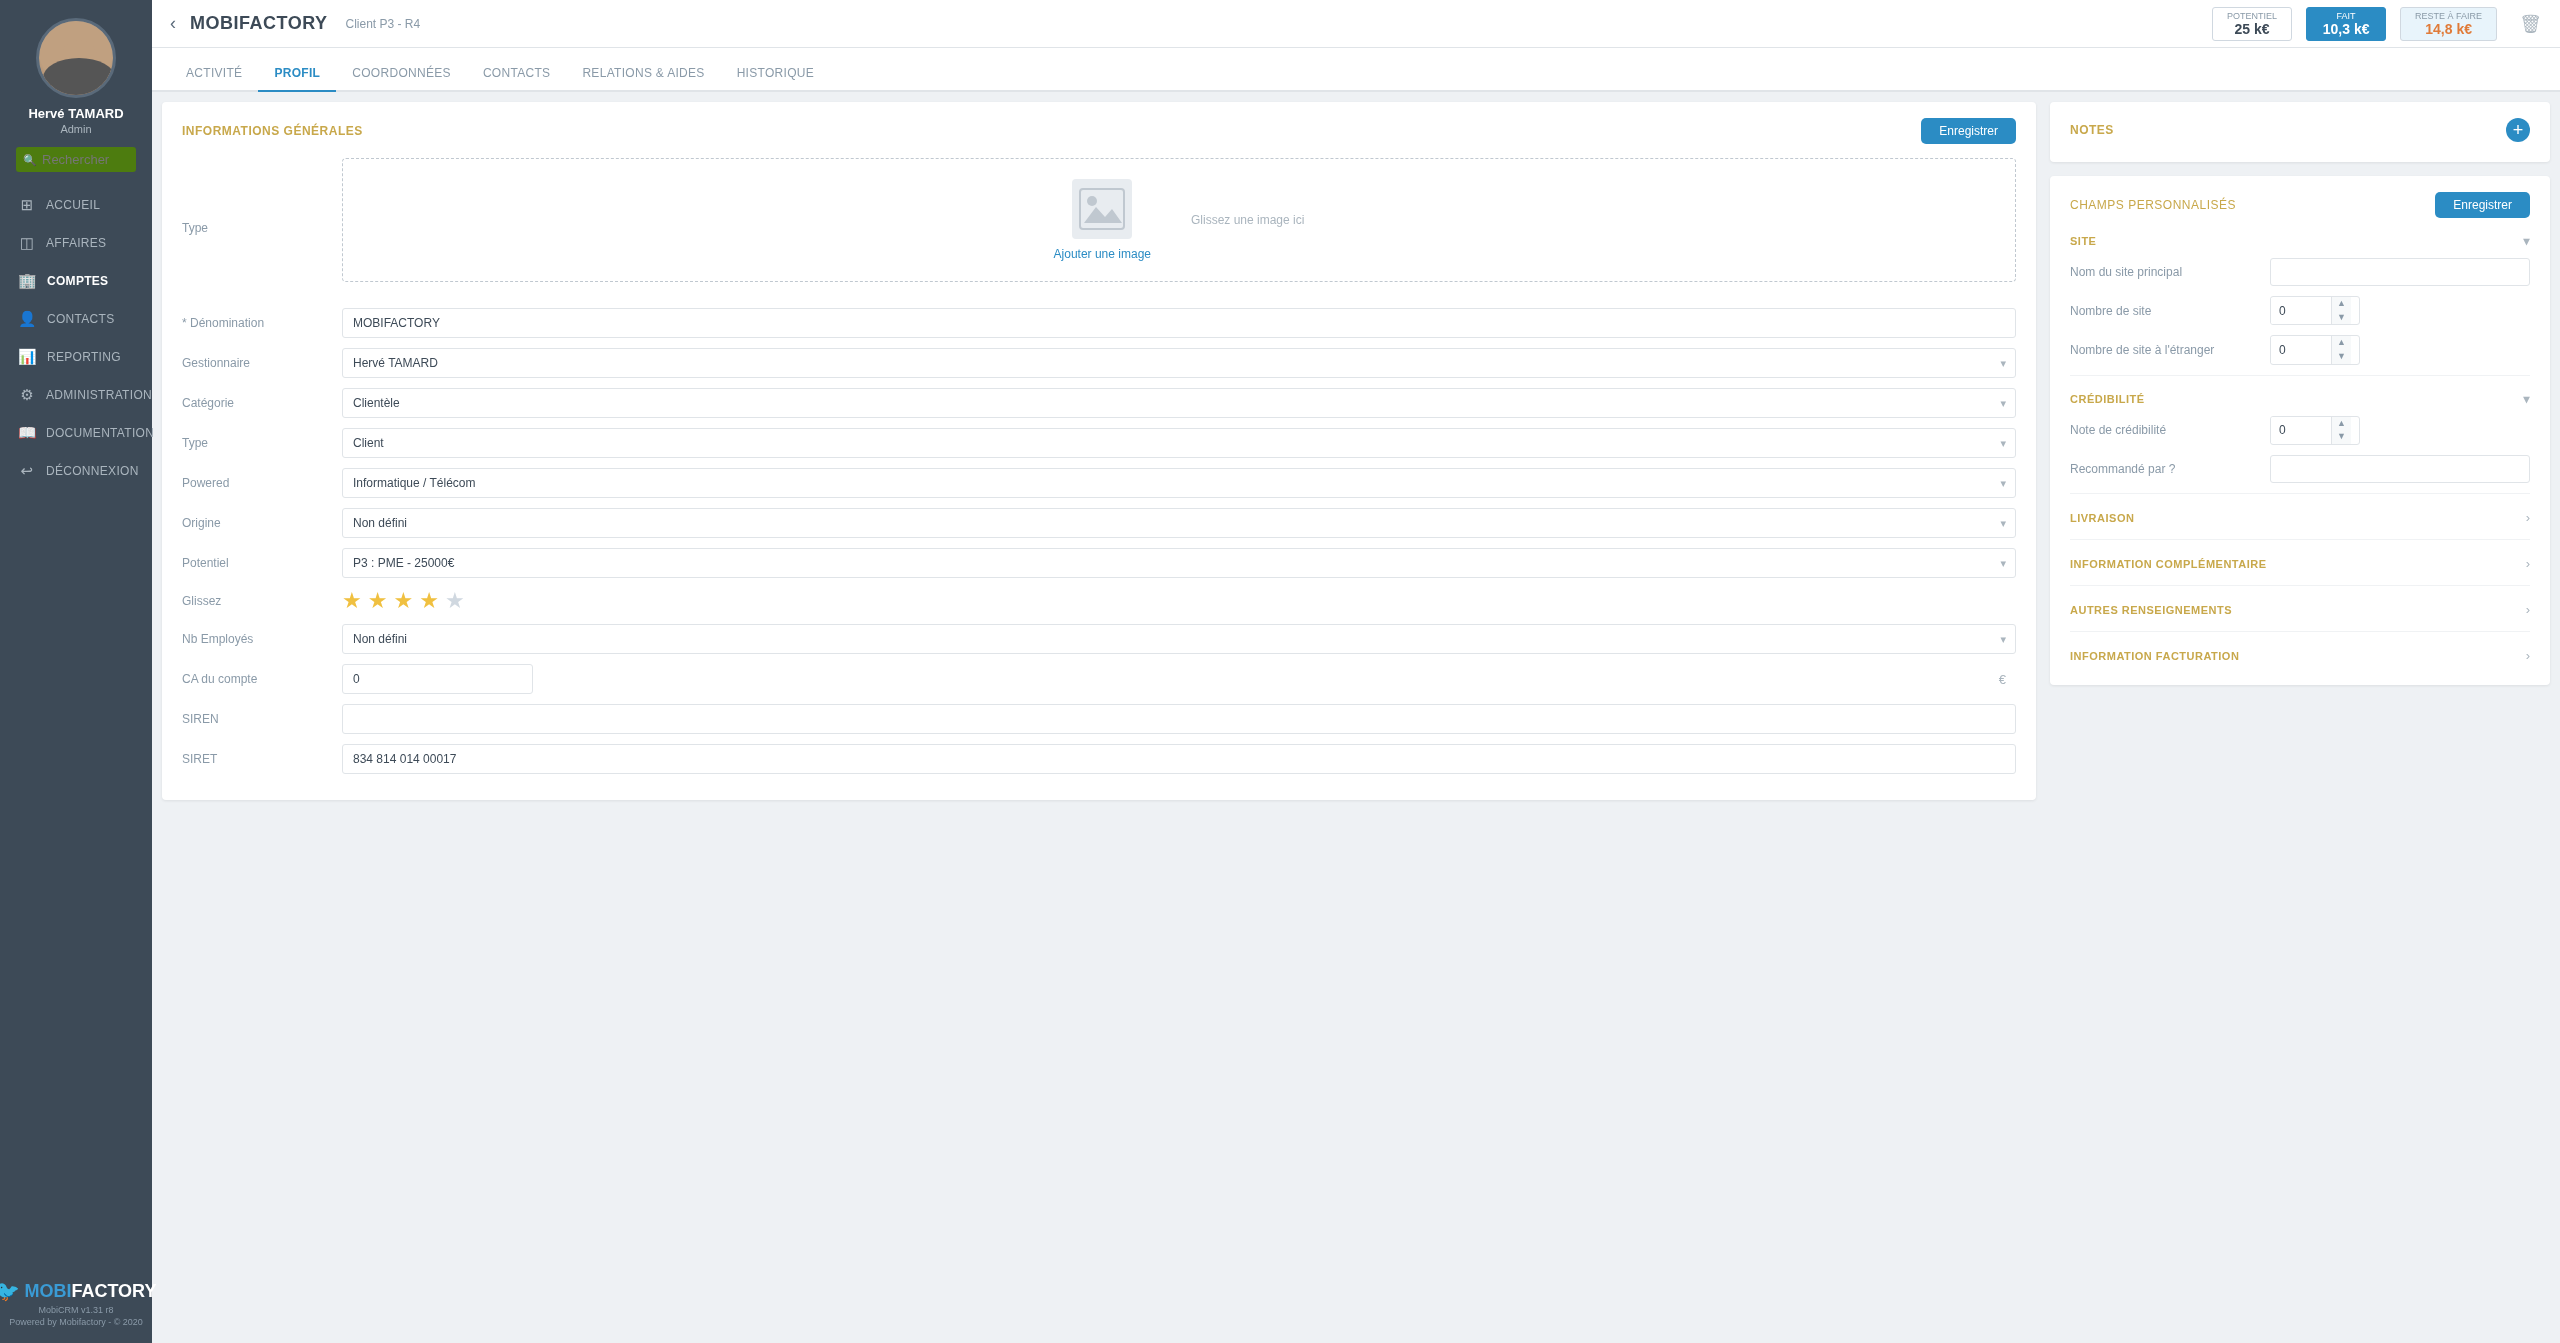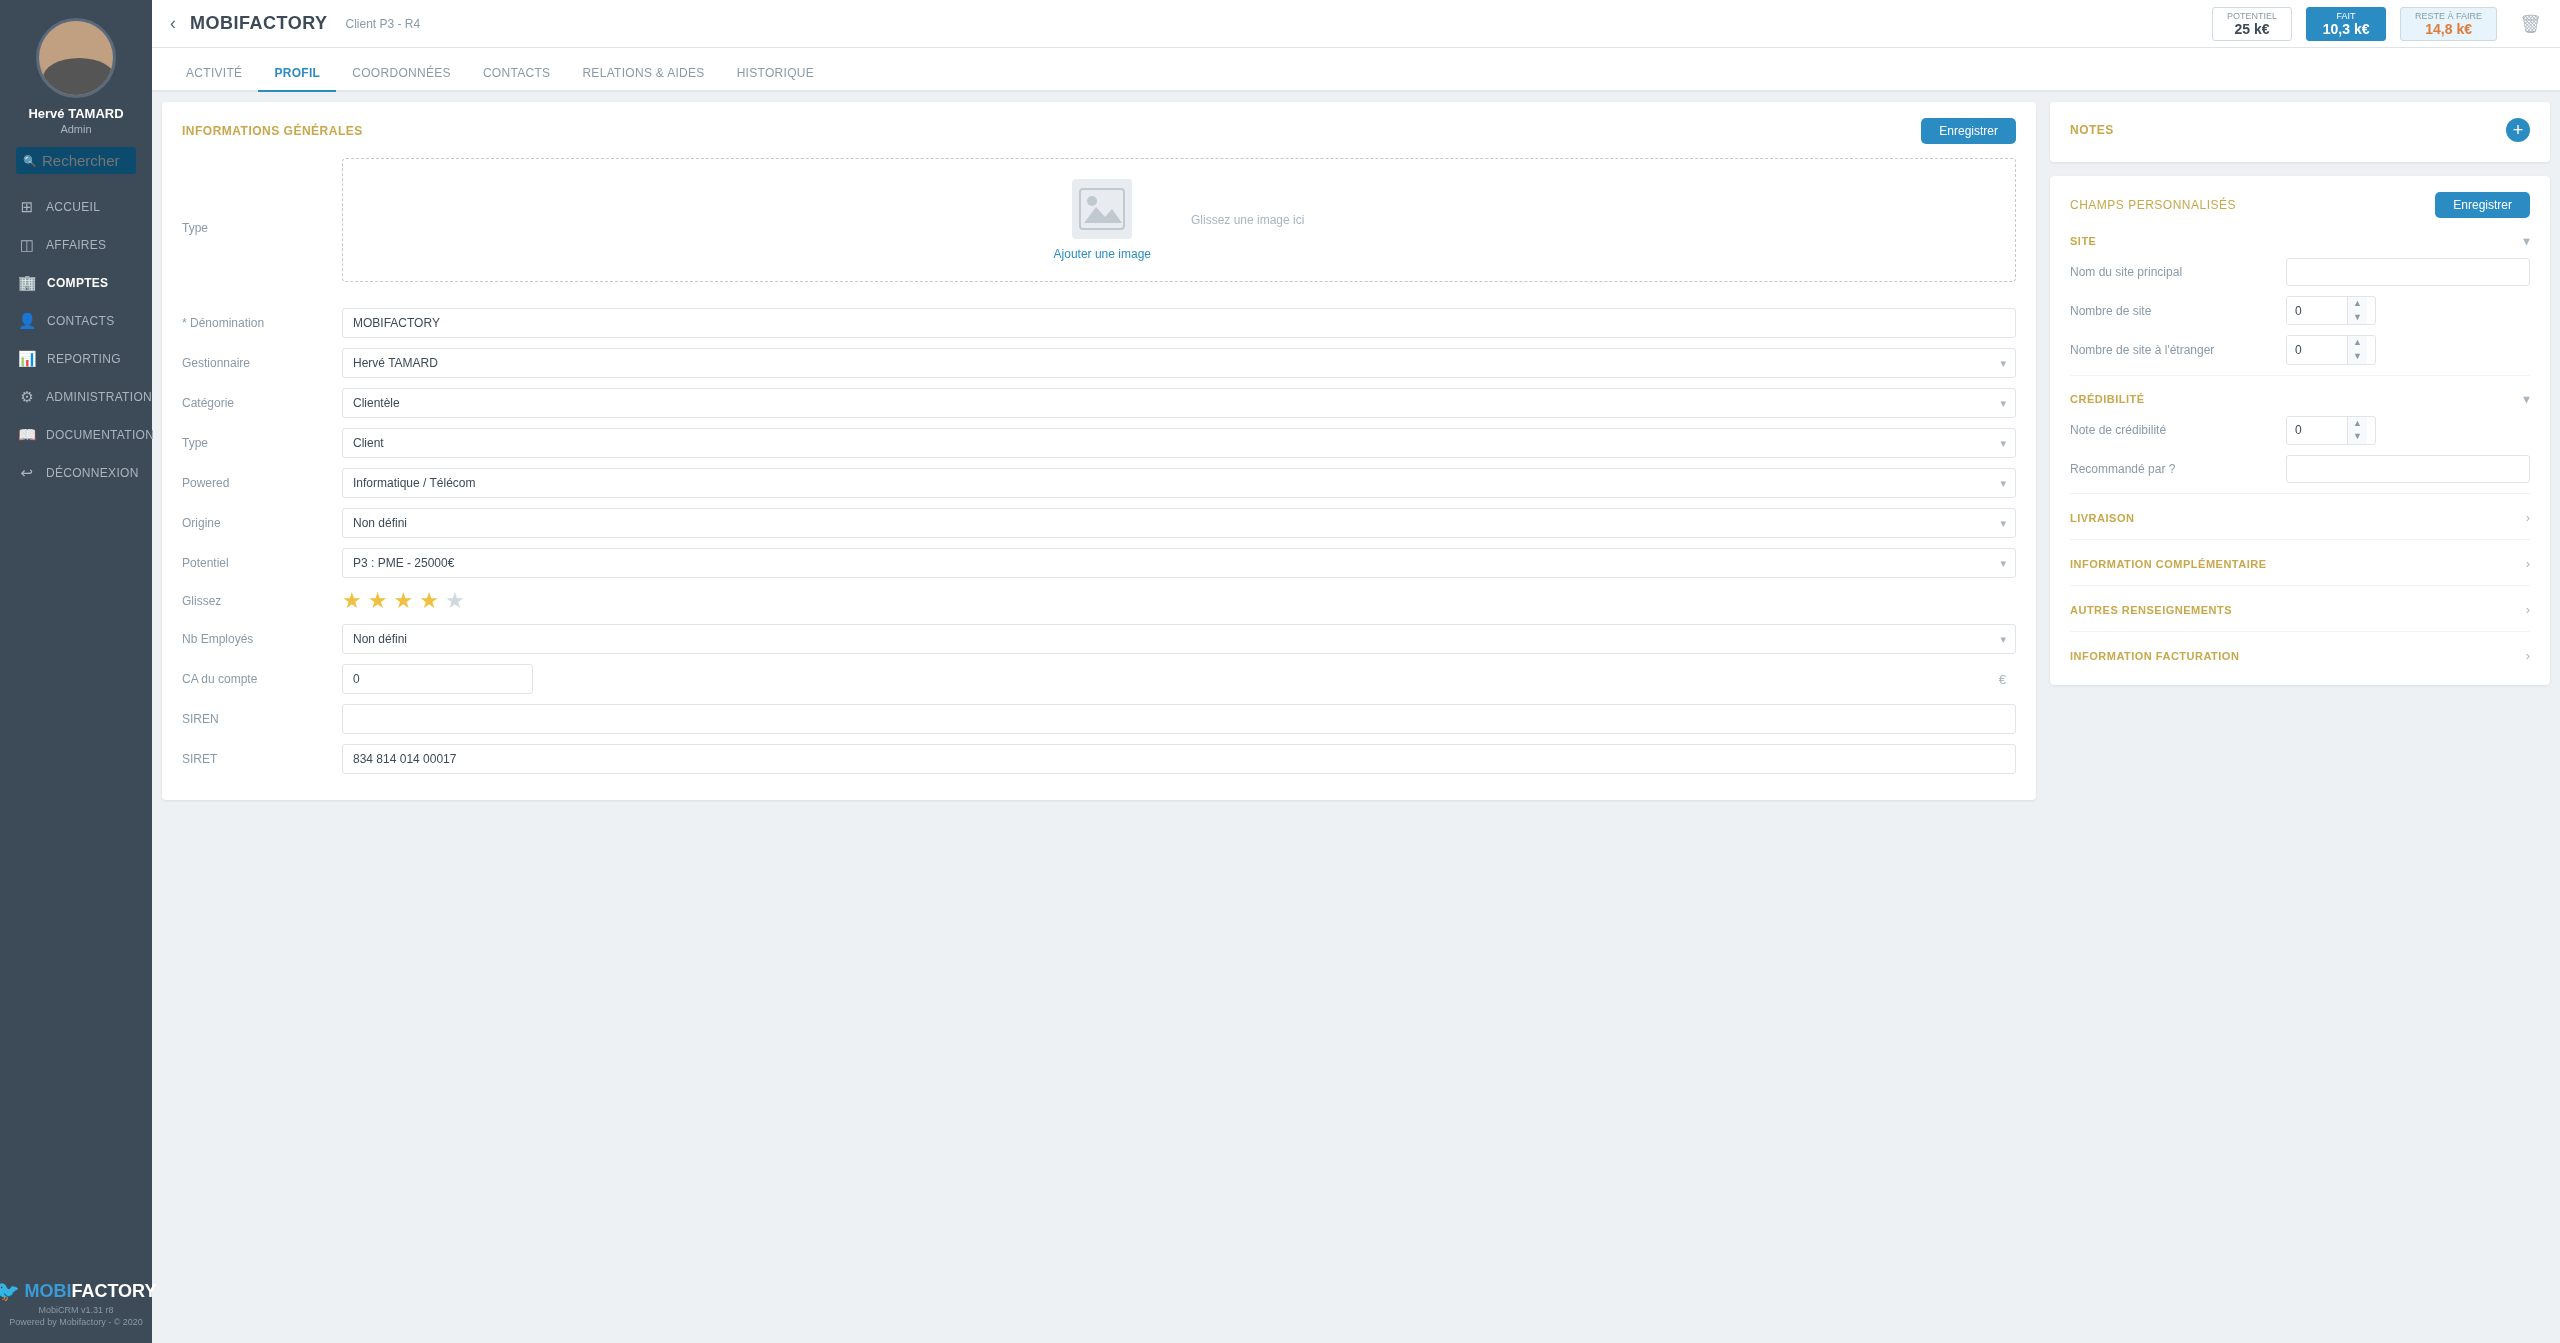--- a/index.html
+++ b/index.html
@@ -63,26 +63,26 @@
       text-align: center;
       margin-bottom: 12px;
     }
     .search-wrapper {
       position: relative;
       width: 120px;
       margin-bottom: 14px;
     }
     .search-wrapper input {
       width: 100%;
-      background: #0c4a6e;
+      background: #4d7c0f;
       border: none;
       border-radius: 3px;
       padding: 5px 8px 5px 26px;
       color: #cdd5db;
-      font-size: 15px;
+      font-size: 13px;
     }
     .search-icon-sidebar {
       position: absolute;
       left: 7px;
       top: 50%;
       transform: translateY(-50%);
       color: #8a9aa8;
       font-size: 11px;
     }
     .nav-item {
@@ -410,21 +410,21 @@
       display: flex;
       align-items: center;
       justify-content: space-between;
     }
     .section-arrow { color: #aab5be; font-size: 12px; }
 
     .custom-form-row {
       display: flex;
       align-items: center;
       margin-bottom: 10px;
-      gap: 16px;
+      gap: 0;
     }
     .custom-form-label {
       width: 200px;
       min-width: 180px;
       font-size: 12px;
       color: #8a9aa8;
     }
     .custom-form-control {
       flex: 1;
       border: 1px solid #e0e4e8;

